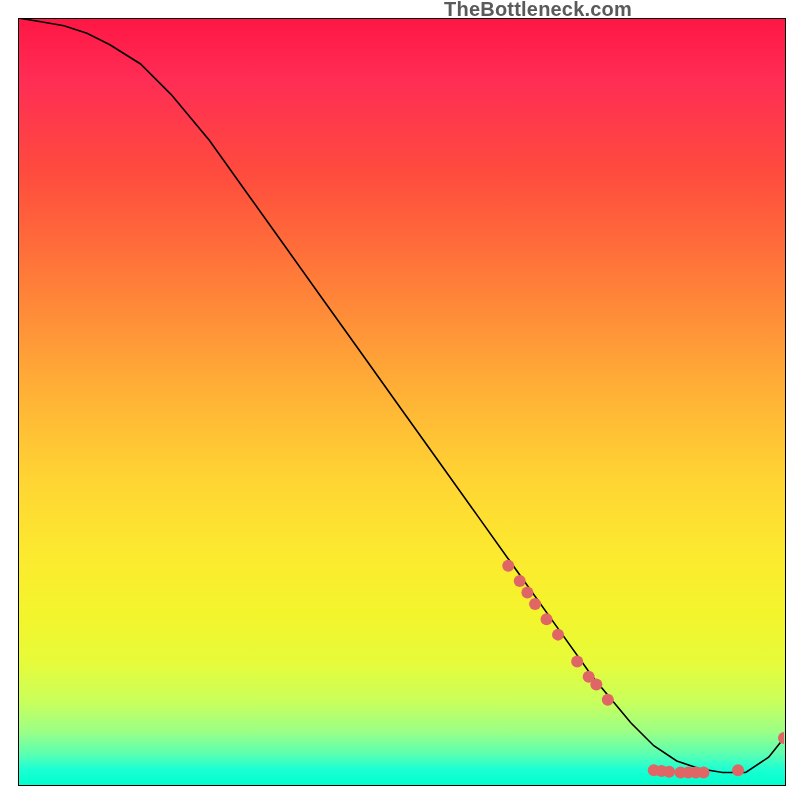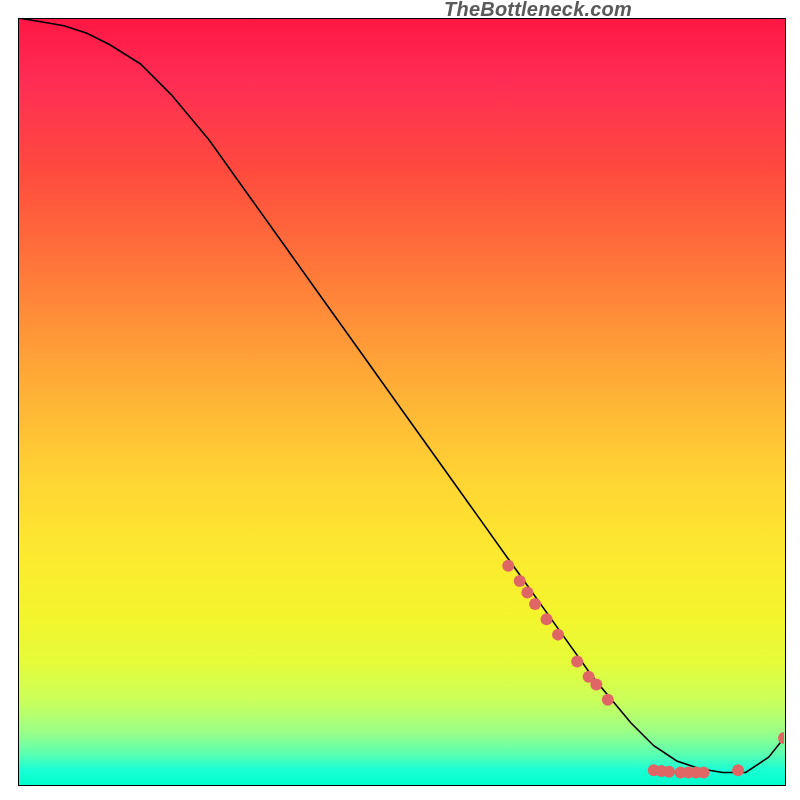--- a/index.html
+++ b/index.html
@@ -8,21 +8,20 @@
     width: 800px;
     height: 800px;
     overflow: hidden;
     font-family: Arial, Helvetica, sans-serif;
     background: #ffffff;
   }
   .chart-container {
     position: relative;
     width: 648px;
     height: 800px;
-    font-style: italic;
   }
   .gradient-bg {
     position: absolute;
     left: 18px;
     top: 18px;
     width: 766px;
     height: 766px;
     border: 1px solid #000;
     background: linear-gradient(
       to bottom,

